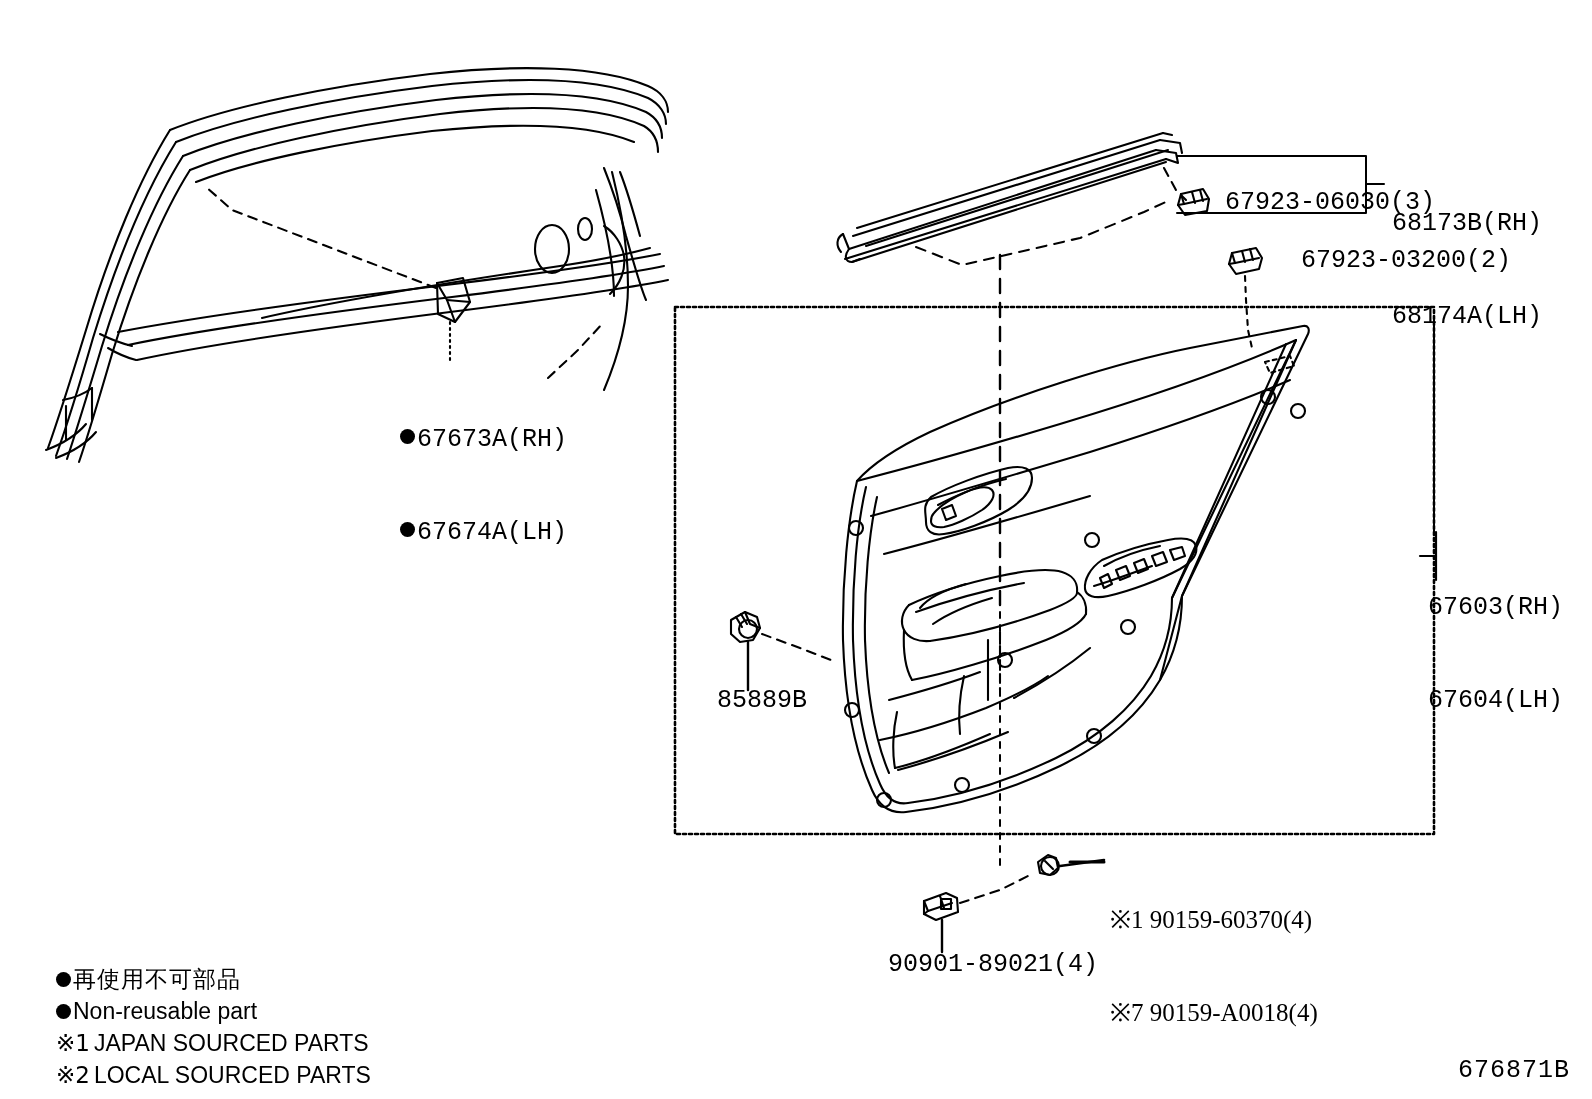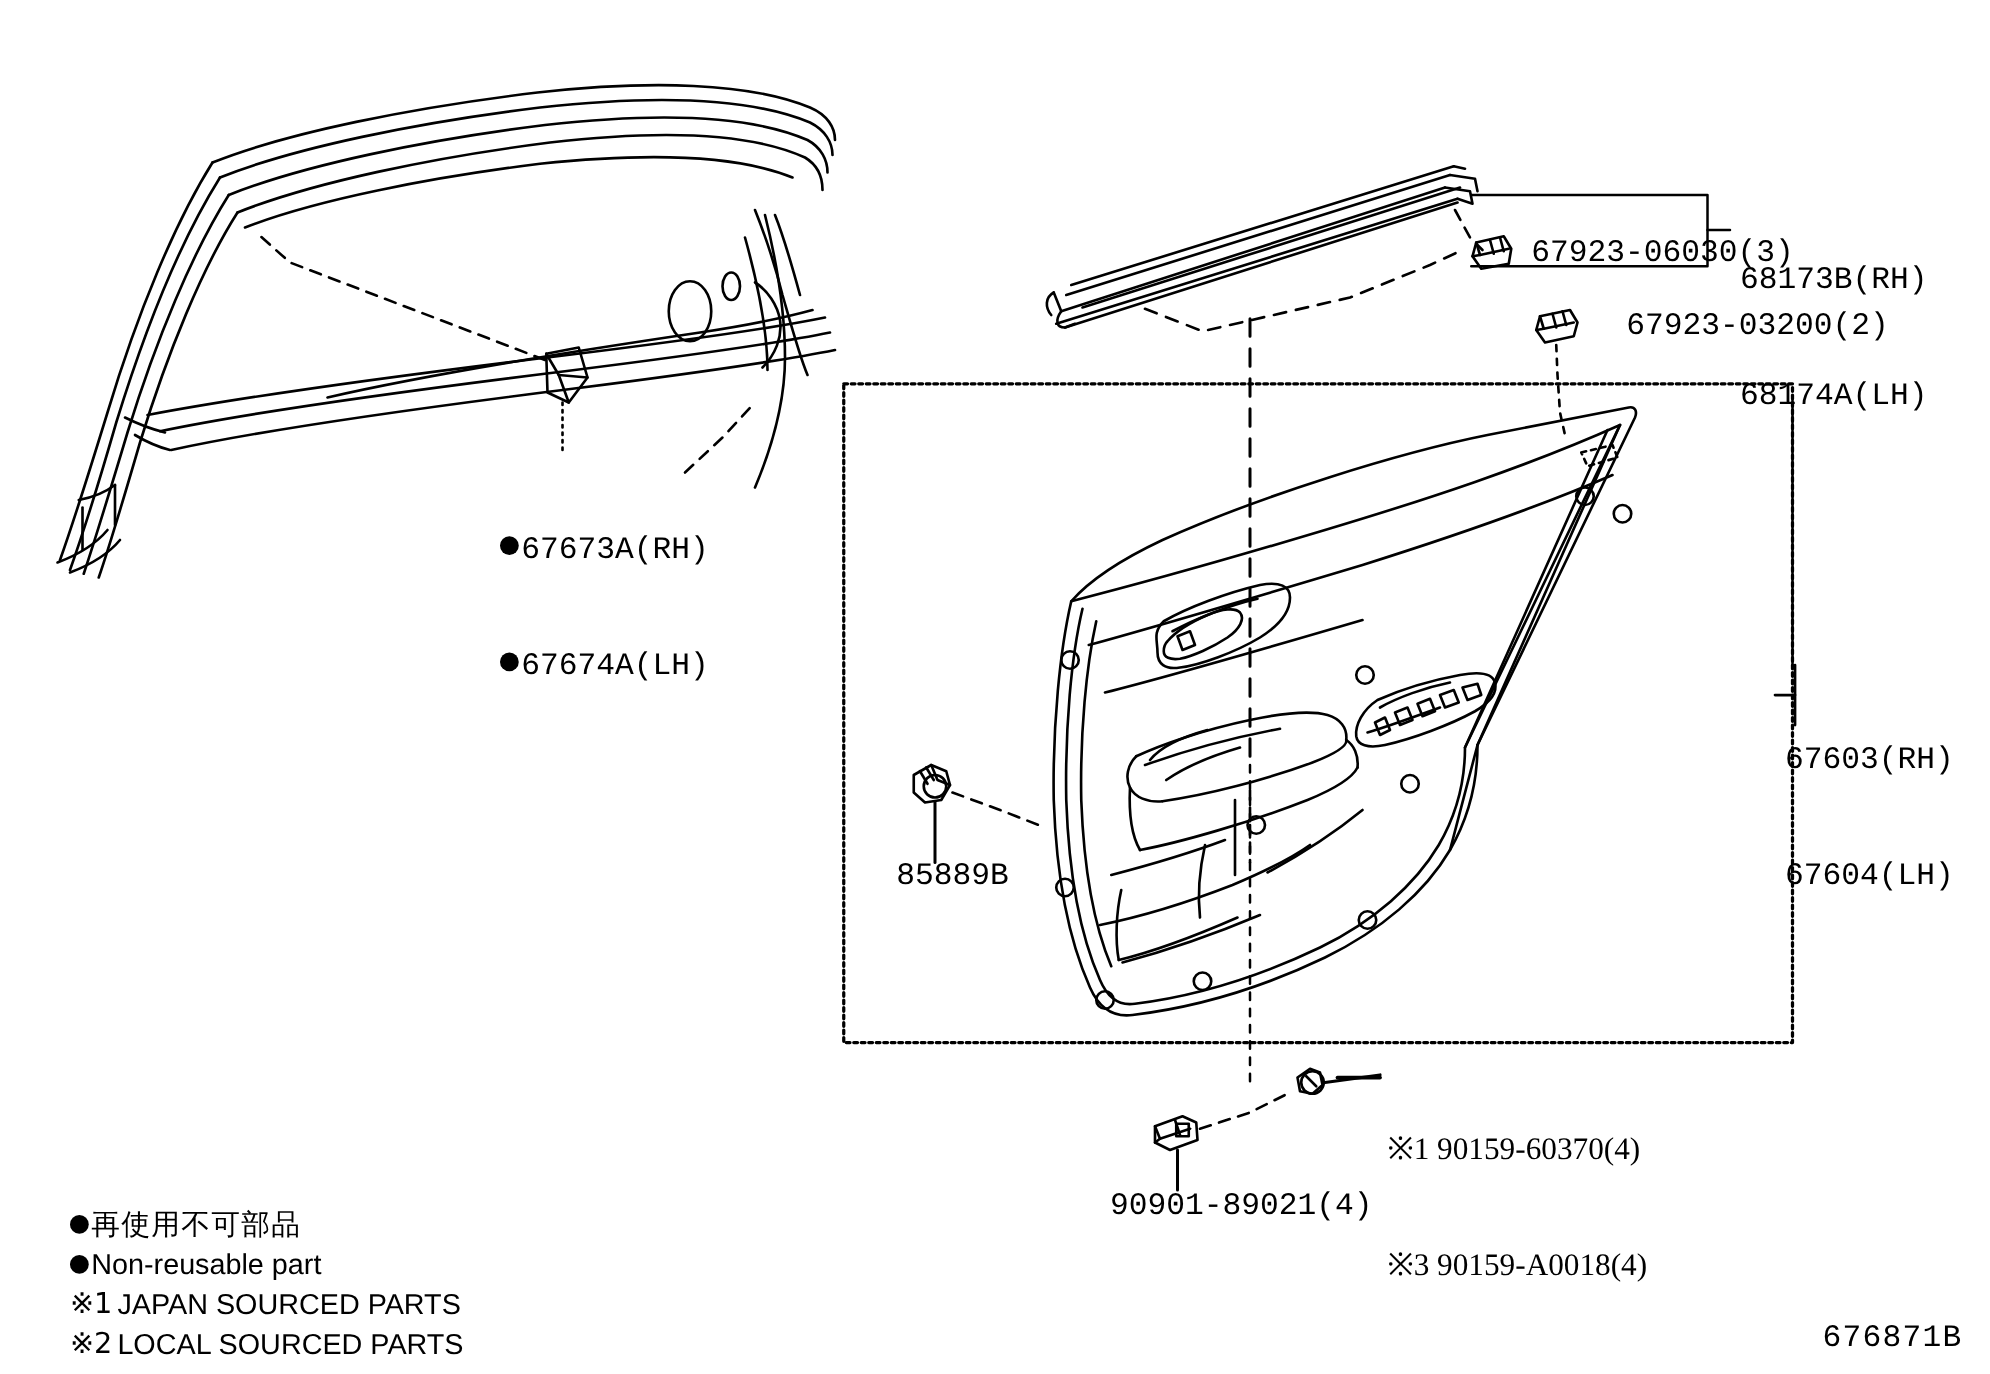--- a/index.html
+++ b/index.html
@@ -264,21 +264,21 @@
 
   <div class="lbl two" style="left:1428px;top:530px;">
     <div>67603(RH)</div>
     <div>67604(LH)</div>
   </div>
 
   <div class="lbl" style="left:717px;top:686px;">85889B</div>
 
   <div class="lbl two" style="left:1110px;top:842px;font-family:Liberation Serif, serif;">
     <div>※1 90159-60370(4)</div>
-    <div>※3 90159-A0018(4)</div>
+    <div>※7 90159-A0018(4)</div>
   </div>
 
   <div class="lbl" style="left:888px;top:950px;text-align:right;">90901-89021(4)</div>
 
   <div class="legend">
     <div class="row">
       <span class="bullet"></span>
       <span class="txt-jp">再使用不可部品</span>
     </div>
     <div class="row">

